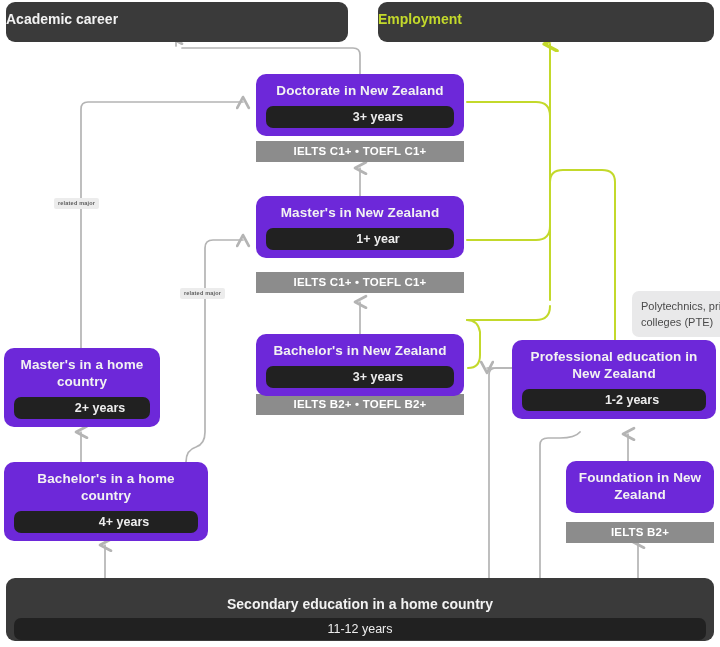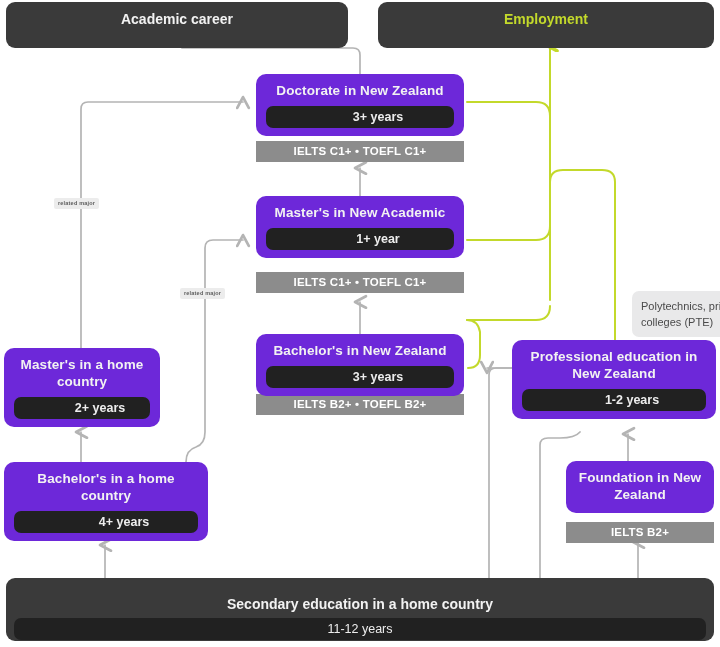--- a/index.html
+++ b/index.html
@@ -57,23 +57,22 @@
     height:21px;
     z-index:2;
     letter-spacing:0.2px;
   }
 
   
   .banner{
     position:absolute;
     background:#3a3a3a;
     border-radius:9px;
-    height:46px;
+    height:40px;
     line-height:34px;
-    text-align:center;
     font-size:14px;
     font-weight:bold;
     z-index:3;
   }
   .banner.academic{color:#f2f2f2;}
   .banner.employment{color:#c3d92b;}
 
   
   .bottombar{
     position:absolute;
@@ -194,21 +193,21 @@
     <span>Employment</span>
   </div>
 
   <div class="node" style="left:256px;top:74px;width:208px;">
     <span class="title">Doctorate in New Zealand</span>
     <span class="years">3+ years</span>
   </div>
   <div class="badge" style="left:256px;top:141px;width:208px;">IELTS C1+ • TOEFL C1+</div>
 
   <div class="node" style="left:256px;top:196px;width:208px;">
-    <span class="title">Master's in New Academic</span>
+    <span class="title">Master's in New Zealand</span>
     <span class="years">1+ year</span>
   </div>
   <div class="badge" style="left:256px;top:272px;width:208px;">IELTS C1+ • TOEFL C1+</div>
 
   <div class="node" style="left:256px;top:334px;width:208px;">
     <span class="title">Bachelor's in New Zealand</span>
     <span class="years">3+ years</span>
   </div>
   <div class="badge" style="left:256px;top:394px;width:208px;">IELTS B2+ • TOEFL B2+</div>
 

